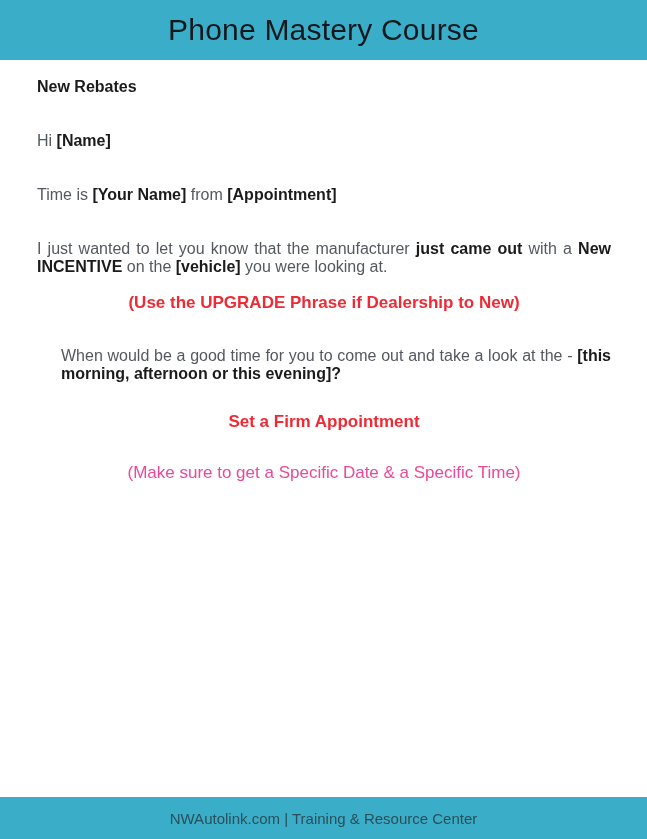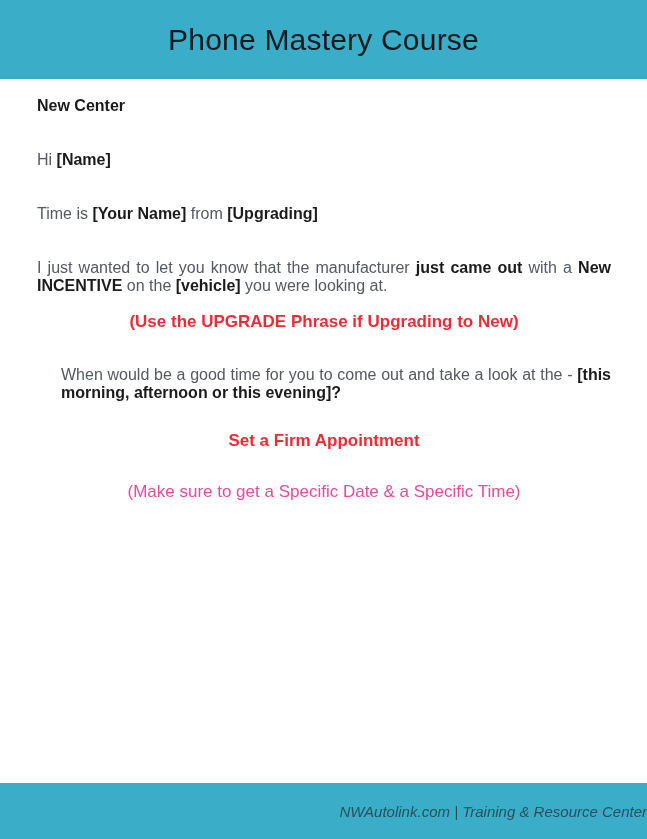--- a/index.html
+++ b/index.html
@@ -5,21 +5,21 @@
   html, body { margin: 0; padding: 0; }
   body {
     width: 647px;
     height: 839px;
     position: relative;
     background: #ffffff;
     font-family: "Liberation Sans", sans-serif;
     overflow: hidden;
   }
   .header-banner {
-    height: 79px;
+    height: 60px;
     background: #3aaec9;
     display: flex;
     align-items: center;
     justify-content: center;
   }
   .page-title {
     font-size: 30px;
     font-weight: 500;
     color: #15191d;
     letter-spacing: 0.2px;
@@ -57,50 +57,49 @@
   .mb35 { margin-bottom: 35px; }
   .mb34 { margin-bottom: 34px; }
   .mb33 { margin-bottom: 33px; }
   .mb30 { margin-bottom: 30px; margin-left: 24px; }
   .mb18 { margin-bottom: 18px; }
   .footer-banner {
     position: absolute;
     bottom: 0;
     left: 0;
     right: 0;
-    height: 56px;
+    height: 42px;
     background: #3aaec9;
     display: flex;
     align-items: center;
-    justify-content: flex-end;
-    font-style: italic;
+    justify-content: center;
   }
   .footer-text {
     font-size: 15px;
     color: #2b4f59;
   }
 </style>
 </head>
 <body>
 
 <header class="header-banner">
   <div class="page-title">Phone Mastery Course</div>
 </header>
 
 <main class="doc-body">
 
-  <p class="heading mb36">New Center</p>
+  <p class="heading mb36">New Rebates</p>
 
   <p class="mb36"><span>Hi </span><b>[Name]</b></p>
 
-  <p class="mb36"><span>Time is </span><b>[Your Name]</b><span> from </span><b>[Upgrading]</b></p>
+  <p class="mb36"><span>Time is </span><b>[Your Name]</b><span> from </span><b>[Appointment]</b></p>
 
   <p class="justify mb18"><span>I just wanted to let you know that the manufacturer </span><b>just came out</b><span> with a </span><b>New INCENTIVE</b><span> on the </span><b>[vehicle]</b><span> you were looking at.</span></p>
 
-  <p class="center-red mb35">(Use the UPGRADE Phrase if Upgrading to New)</p>
+  <p class="center-red mb35">(Use the UPGRADE Phrase if Dealership to New)</p>
 
 
 
   <p class="justify mb30"><span>When would be a good time for you to come out and take a look at the - </span><b>[this morning, afternoon or this evening]?</b></p>
 
   <p class="center-red mb33">Set a Firm Appointment</p>
 
   <p class="center-gray">(Make sure to get a Specific Date &amp; a Specific Time)</p>
 
 </main>

